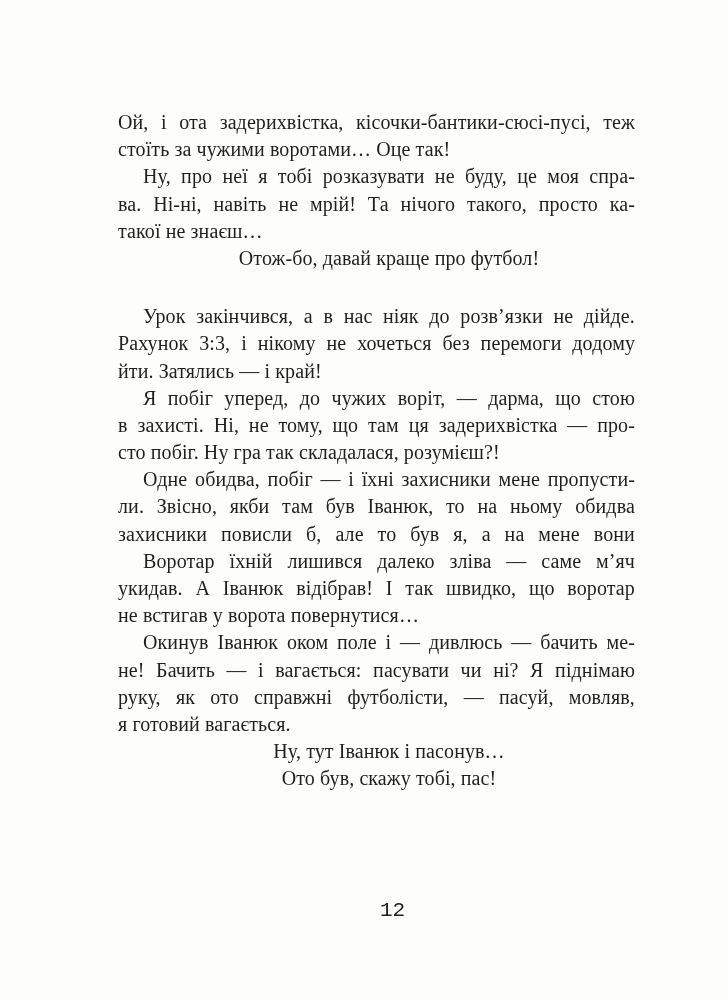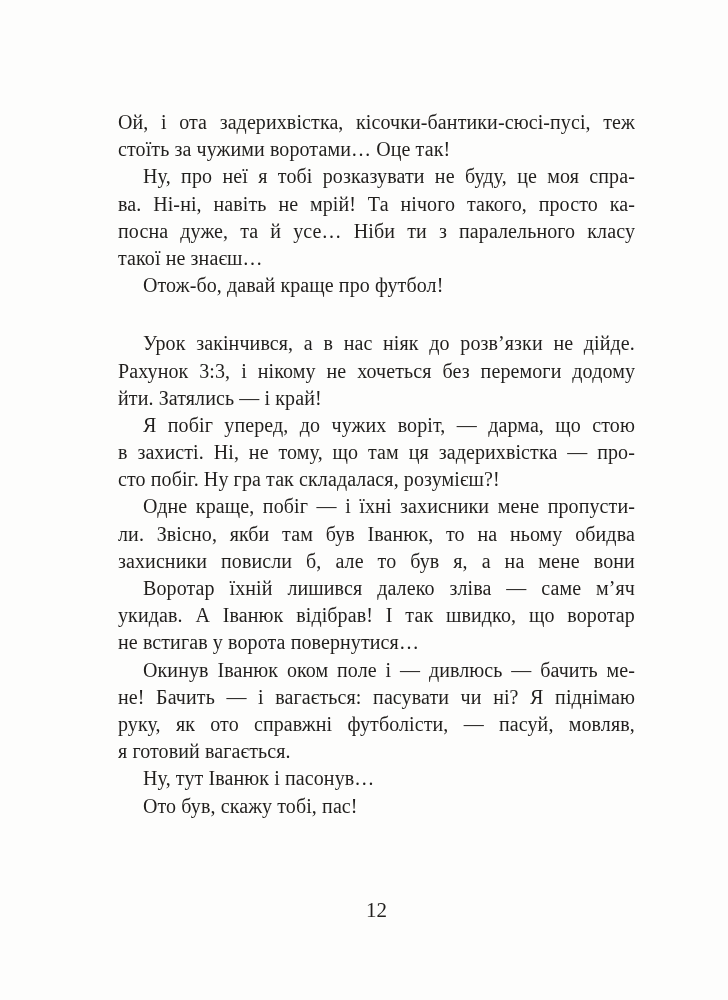--- a/index.html
+++ b/index.html
@@ -17,28 +17,29 @@
     position: absolute;
     left: 118px; top: 109px; width: 517px;
     font-size: 20px;
     line-height: 27.2px;
     letter-spacing: 0.1px;
   }
   .para { margin: 0; }
   .para.space-before { margin-top: 31px; }
   .line { height: 27.2px; white-space: nowrap; }
   .line.just { display: flex; justify-content: space-between; }
-  .line.indent { padding-left: 25px; }
+  .line.indent { padding-left: 25px; text-align: center; }
   .line span { display: inline-block; }
   .folio {
     position: absolute;
-    left: 118px; top: 897px; width: 517px;
+    left: 134px; top: 897px; width: 517px;
     text-align: center;
     font-size: 21px;
     line-height: 27.2px;
+    font-family: Liberation Mono, monospace;
   }
 </style>
 </head>
 <body>
 
 <div class="page" style="background: rgb(253, 253, 252); color: rgb(33, 31, 29);">
   <main class="text-block" id="text-block">
       <div class="para">
         <div class="line just">
           <span>Ой,</span>
@@ -68,32 +69,20 @@
           <span>ва.</span>
           <span>Ні-ні,</span>
           <span>навіть</span>
           <span>не</span>
           <span>мрій!</span>
           <span>Та</span>
           <span>нічого</span>
           <span>такого,</span>
           <span>просто</span>
           <span>ка-</span>
-        </div>
-        <div class="line just">
-          <span>посна</span>
-          <span>дуже,</span>
-          <span>та</span>
-          <span>й</span>
-          <span>усе…</span>
-          <span>Ніби</span>
-          <span>ти</span>
-          <span>з</span>
-          <span>паралельного</span>
-          <span>класу</span>
         </div>
         <div class="line">такої не знаєш…</div>
       </div>
       <div class="para">
         <div class="line indent">Отож-бо, давай краще про футбол!</div>
       </div>
       <div class="para space-before">
         <div class="line just indent">
           <span>Урок</span>
           <span>закінчився,</span>
@@ -143,21 +132,21 @@
           <span>ця</span>
           <span>задерихвістка</span>
           <span>—</span>
           <span>про-</span>
         </div>
         <div class="line">сто побіг. Ну гра так складалася, розумієш?!</div>
       </div>
       <div class="para">
         <div class="line just indent">
           <span>Одне</span>
-          <span>краще,</span>
+          <span>обидва,</span>
           <span>побіг</span>
           <span>—</span>
           <span>і</span>
           <span>їхні</span>
           <span>захисники</span>
           <span>мене</span>
           <span>пропусти-</span>
         </div>
         <div class="line just">
           <span>ли.</span>

